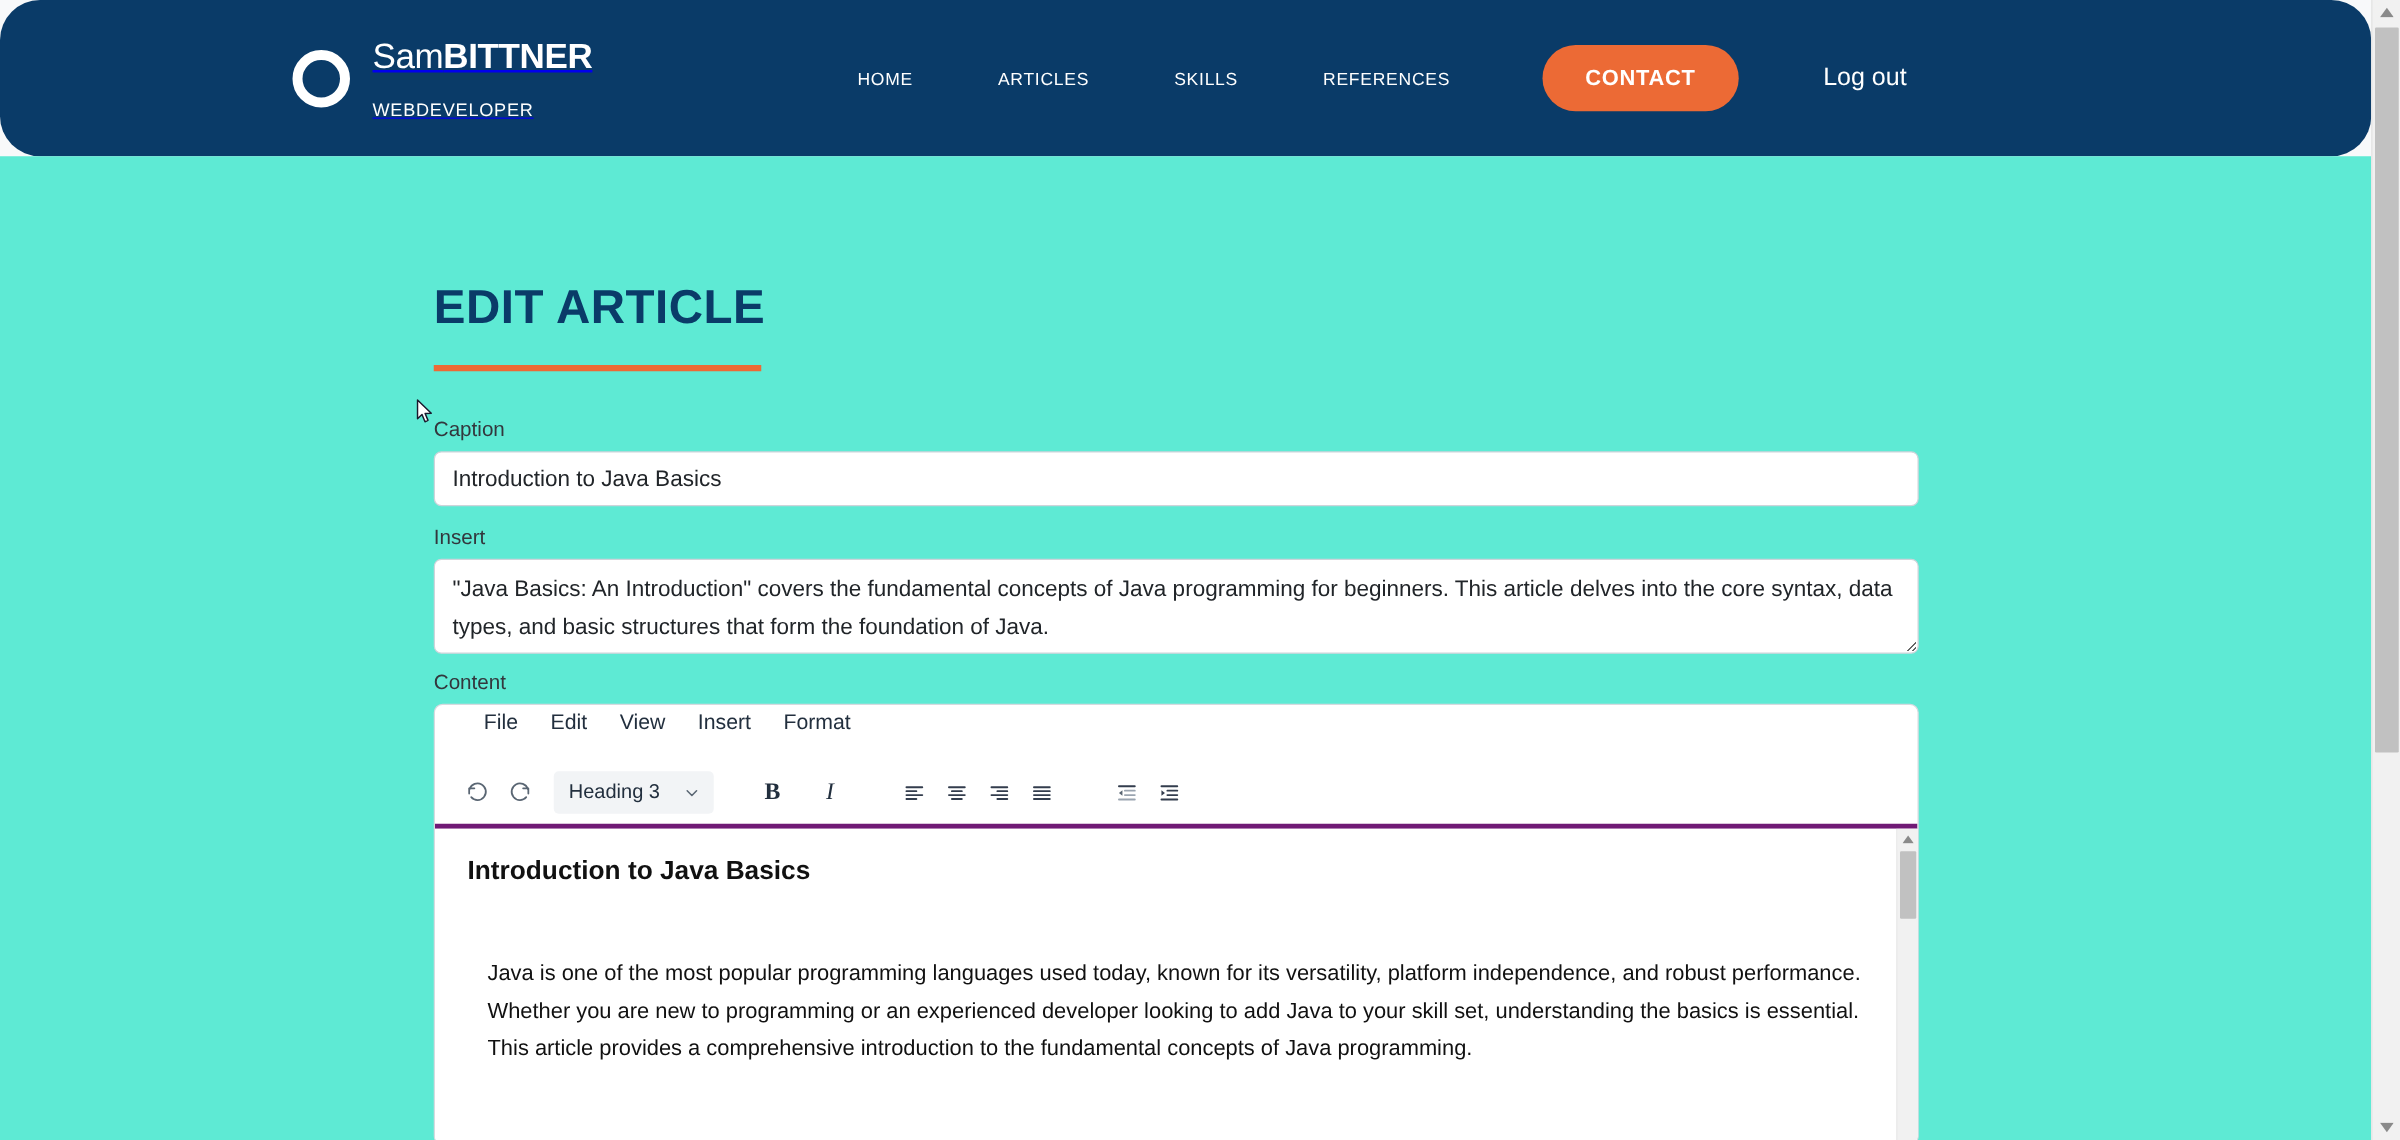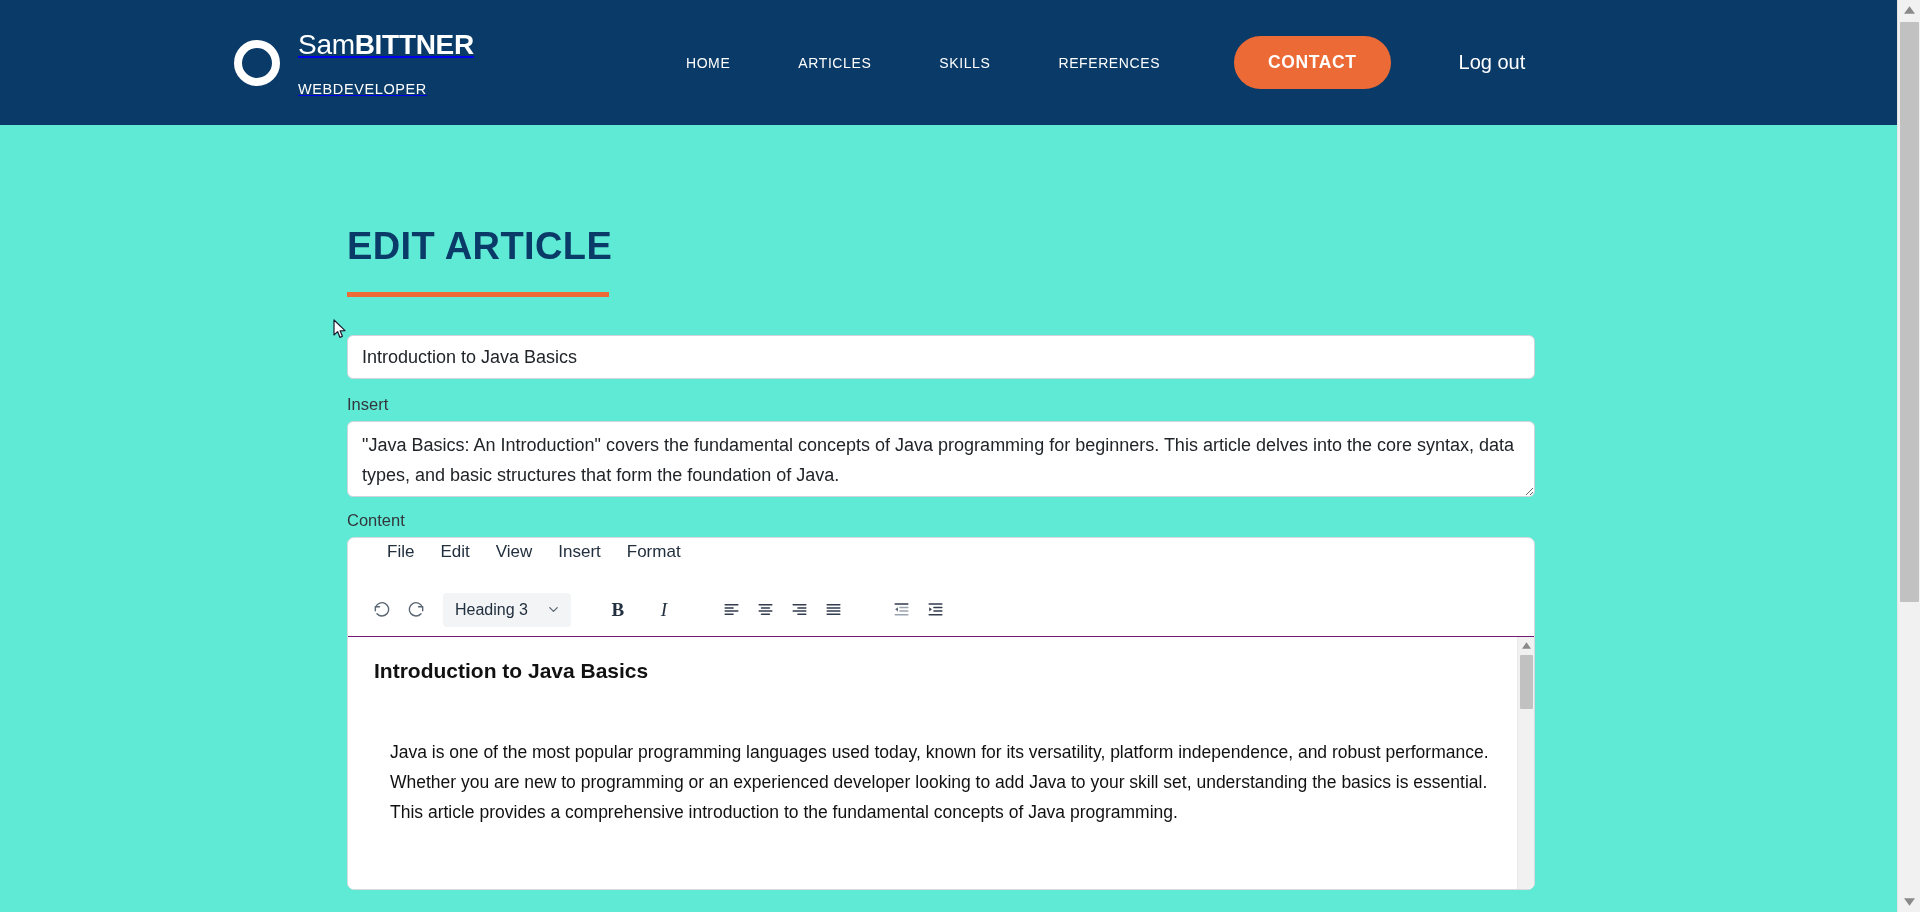--- a/index.html
+++ b/index.html
@@ -12,20 +12,21 @@
   }
 
   
   #site-header {
     position: relative;
     height: 125px;
     background: #0a3b68;
     display: flex;
     align-items: center;
     width: 1897px;
+    border-radius: 32px;
   }
   #brand {
     display: flex;
     align-items: center;
     margin-left: 234px;
     gap: 18px;
   }
   #brand-mark {
     width: 46px; height: 46px;
     border-radius: 50%;
@@ -175,21 +176,21 @@
     padding: 4px 13px;
     cursor: pointer;
     border-radius: 3px;
     white-space: nowrap;
   }
   #editor-toolbar {
     display: flex;
     align-items: center;
     height: 54px;
     padding-left: 17px;
-    border-bottom: 1px solid #701a75;
+    border-bottom: 4px solid #701a75;
     gap: 0;
   }
   .tb-btn {
     width: 34px; height: 34px;
     display: flex;
     align-items: center;
     justify-content: center;
     cursor: pointer;
     border-radius: 3px;
     background: transparent;
@@ -332,20 +333,21 @@
 </header>
 
 <div id="page-body">
 
   <div id="content-wrap">
 
     <h1 id="page-title">EDIT ARTICLE</h1>
     <div id="title-rule"></div>
 
     
+    <label class="field-label" for="caption-input">Caption</label>
     <input id="caption-input" type="text" value="Introduction to Java Basics" style="">
 
     
     <label class="field-label" for="label-textarea">Insert</label>
     <textarea id="label-textarea" style="">"Java Basics: An Introduction" covers the fundamental concepts of Java programming for beginners. This article delves into the core syntax, data types, and basic structures that form the foundation of Java.</textarea>
 
     
     <label class="field-label">Content</label>
 
     <div id="editor-shell">

